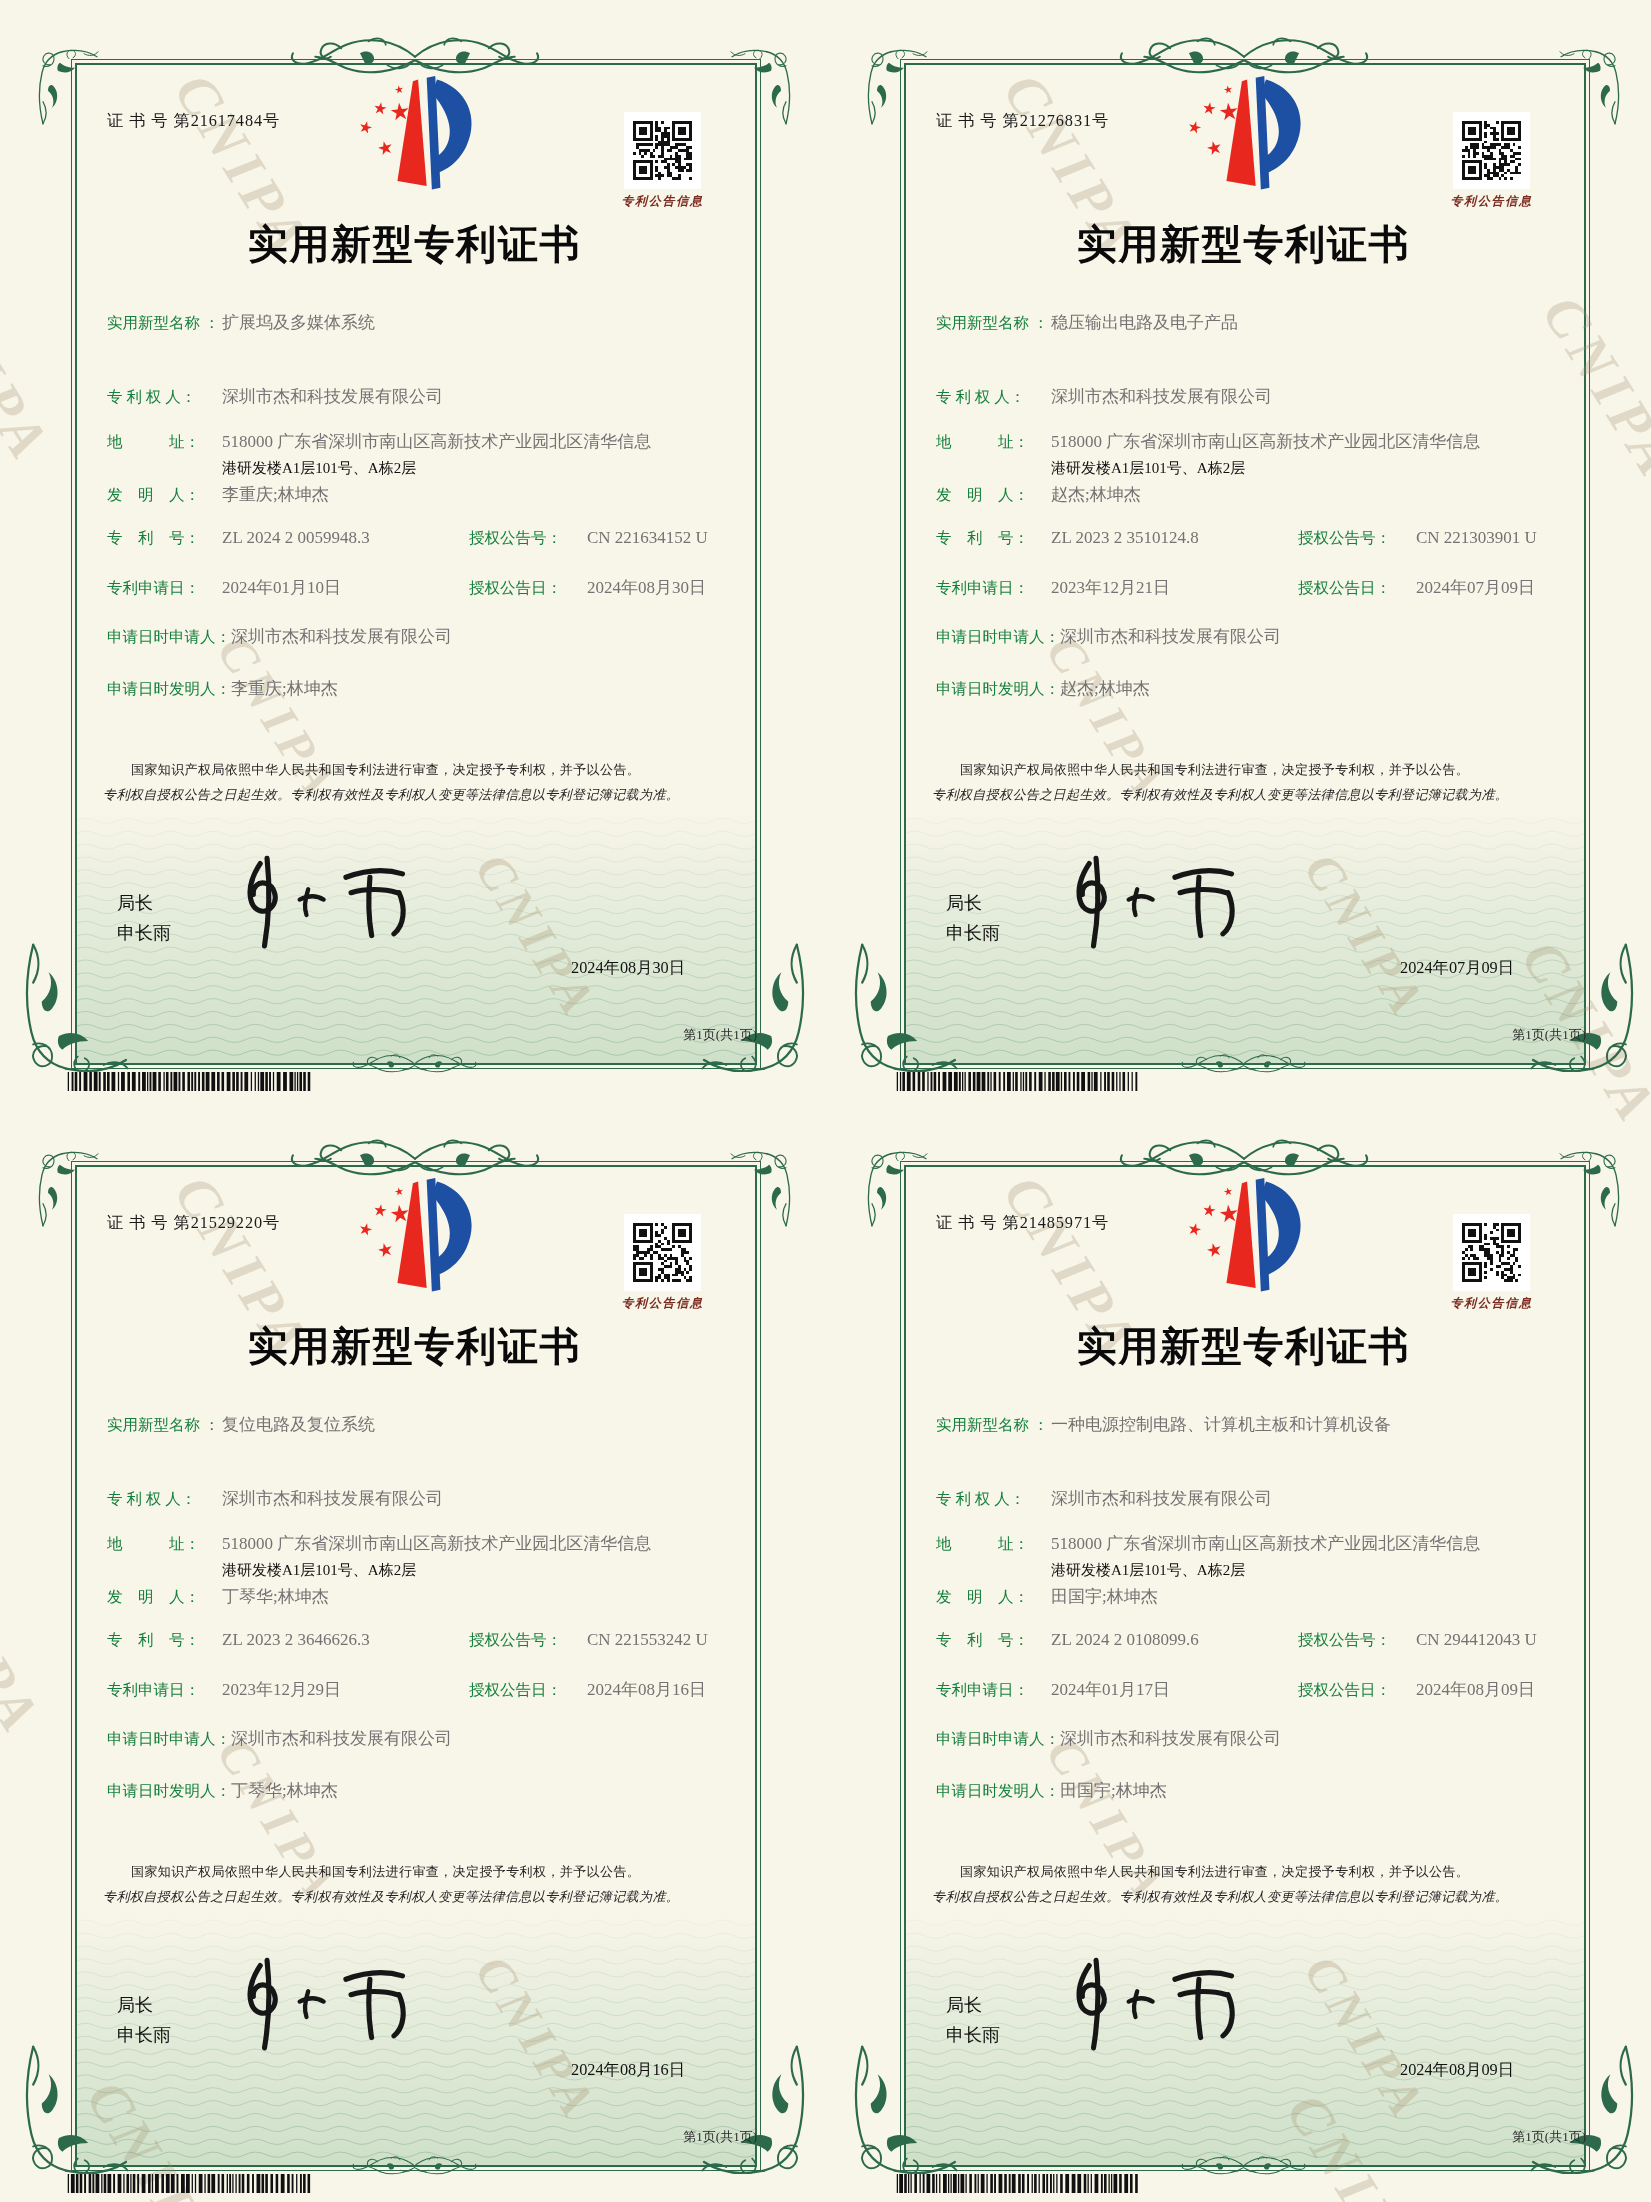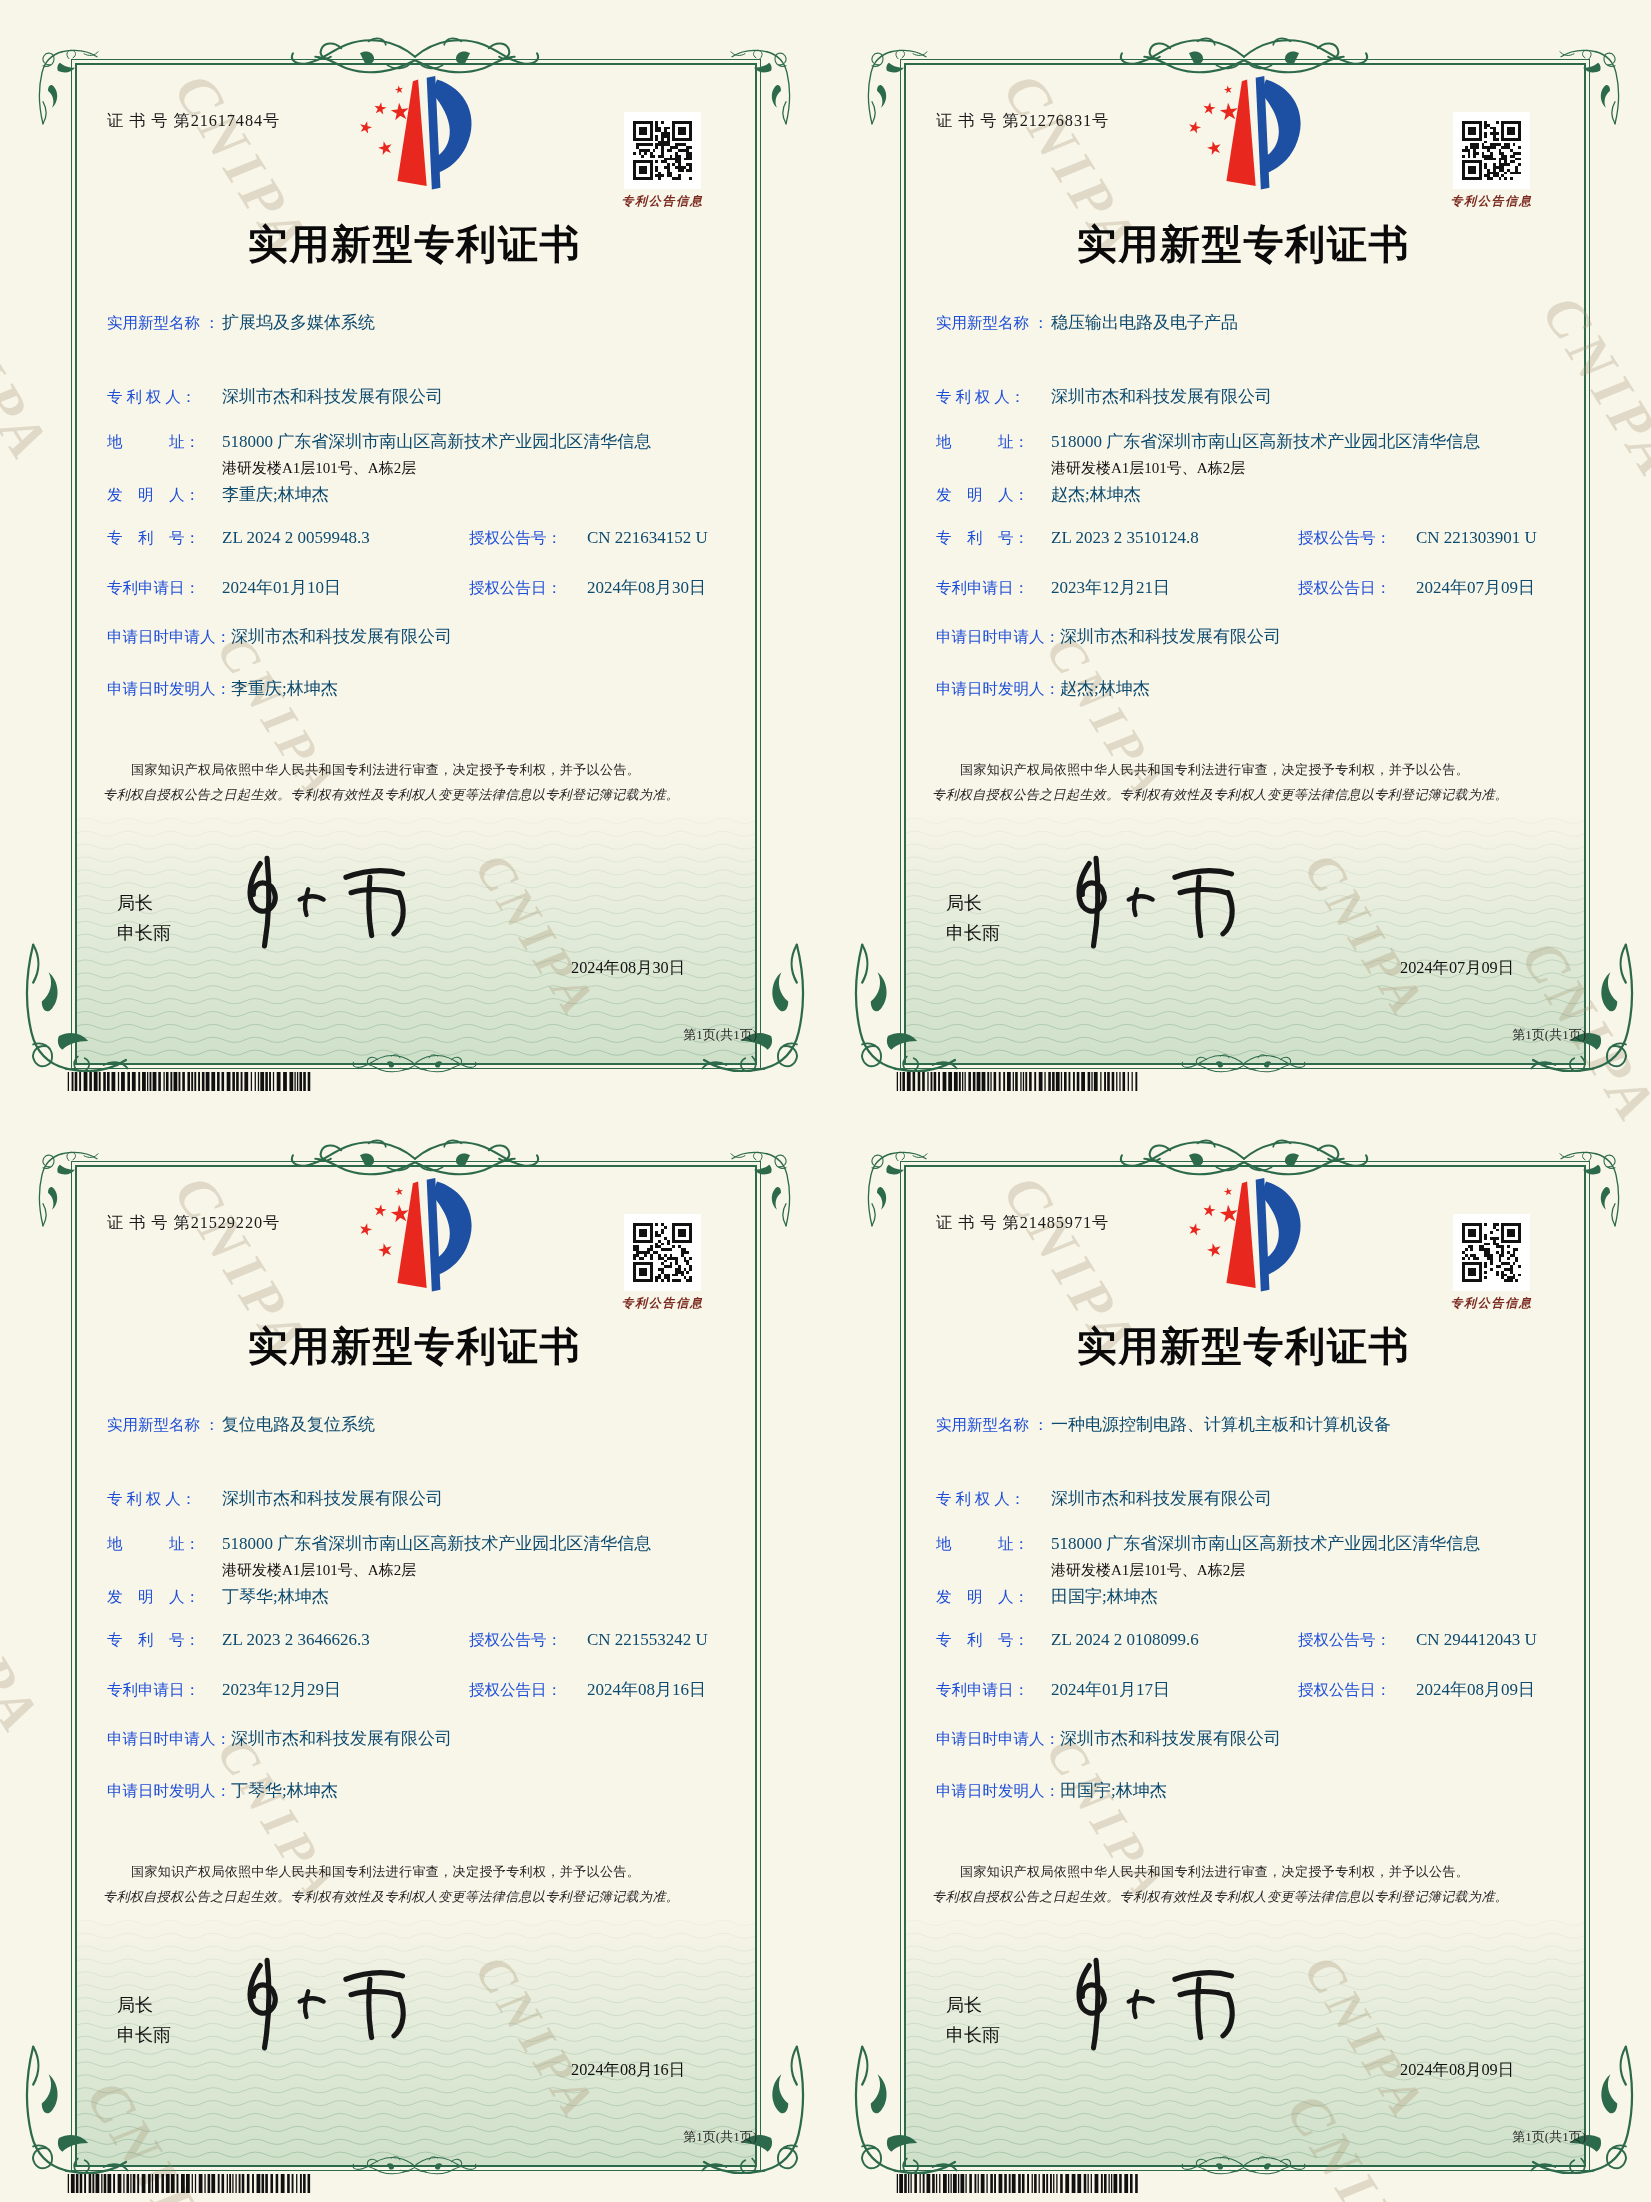--- a/index.html
+++ b/index.html
@@ -41,22 +41,22 @@
   .fl.tr{left:728px;top:46px;width:65px;height:93px;transform:scale(-1,-1)}
 
   .cert-no{left:107px;top:110px;font-size:16.3px;letter-spacing:0.9px;color:#1a1a1a;z-index:5;white-space:pre}
   .logo{left:351px;top:76px;width:129px;height:129px;z-index:5}
   .qr-box{left:624px;top:112px;width:77px;height:77px;background:#ffffff;display:flex;align-items:center;justify-content:center;z-index:5}
   .qr-box svg{width:59px;height:59px}
   .qr-label{left:598px;top:193px;width:129px;text-align:center;font-size:12px;font-style:italic;font-weight:bold;color:#7c2b20;letter-spacing:1.7px;z-index:5}
   .title{left:72px;top:217px;width:685px;text-align:center;font-size:40px;font-weight:bold;letter-spacing:1.7px;color:#0a0a0a;margin:0;z-index:5}
 
   .row{left:107px;display:flex;align-items:baseline;white-space:pre;z-index:5}
-  .lbl{font-size:15.5px;min-width:115px;display:inline-block;color:#1d4ed8}
-  .val{font-size:17px;color:#0c4a6e}
+  .lbl{font-size:15.5px;min-width:115px;display:inline-block;color:#15803d}
+  .val{font-size:17px;color:#737373}
   .pair{left:469px}
   .pair .lbl{min-width:90px}
   .pair .val{margin-left:25px}
   .addr2{left:222px;font-size:15px;color:#111;white-space:pre;z-index:5}
 
   .legal-1{left:131px;top:761px;font-size:13px;letter-spacing:0.4px;color:#1f1f1f;z-index:5;white-space:pre}
   .legal-2{left:103px;top:786px;font-size:13px;font-style:italic;letter-spacing:0.4px;color:#1f1f1f;z-index:5;white-space:pre}
 
   .commissioner-title{left:117px;top:891px;font-size:18px;color:#111;z-index:5}
   .commissioner-name{left:117px;top:921px;font-size:18px;color:#111;z-index:5}

